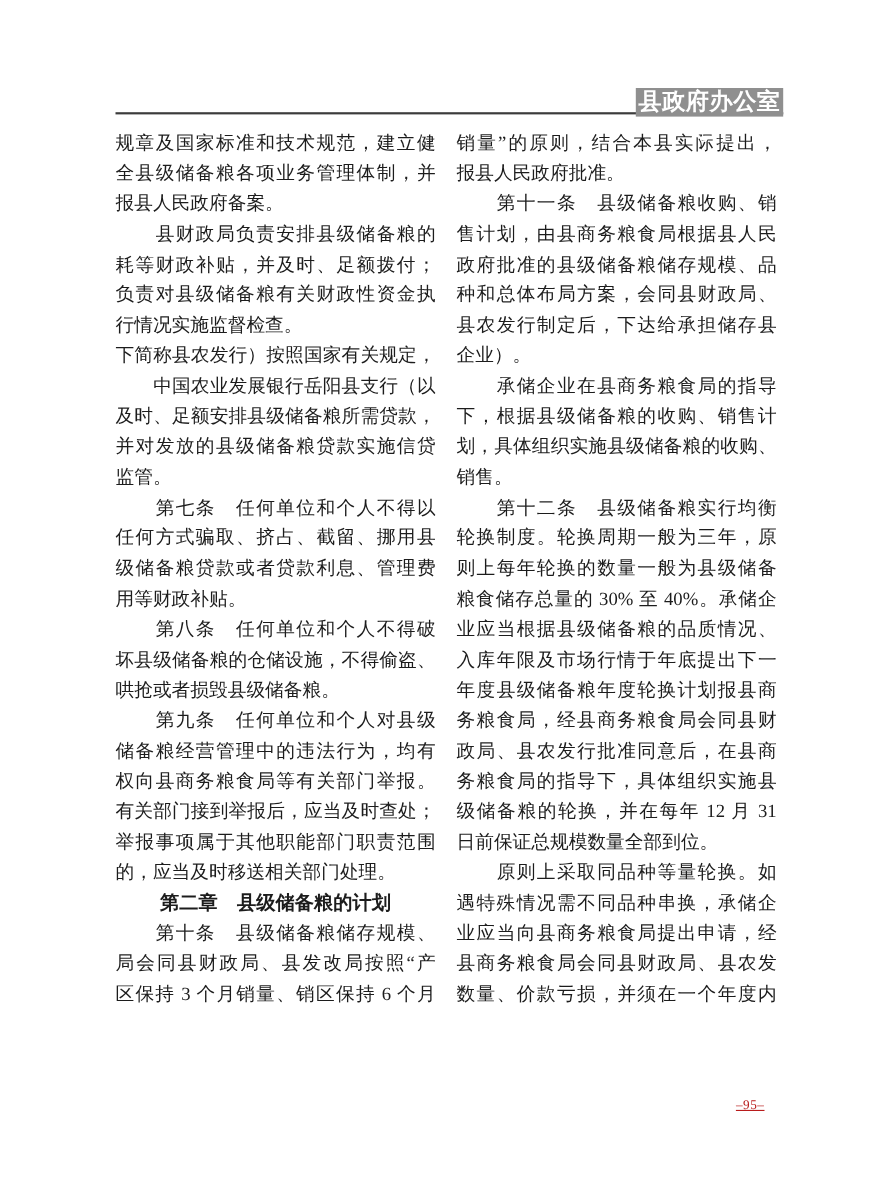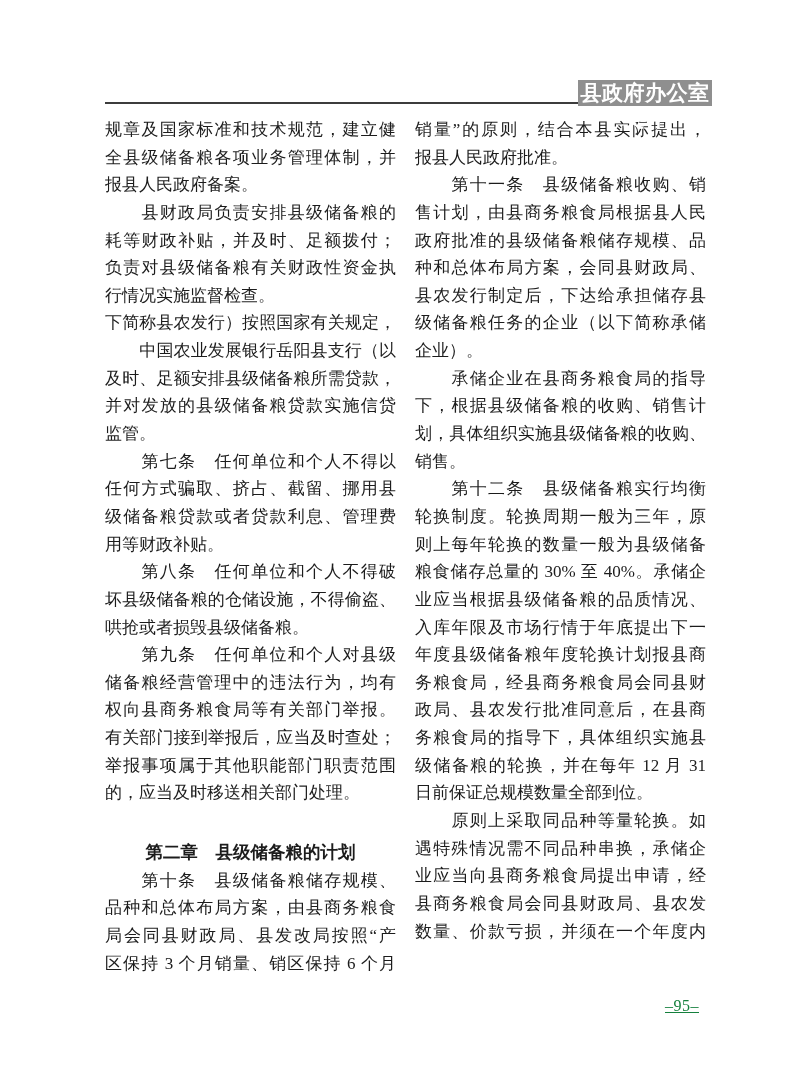--- a/index.html
+++ b/index.html
@@ -55,28 +55,27 @@
   .line.end {
     text-align: center;
     text-align-last: left;
   }
   .line.heading {
     font-family: "Liberation Sans", "DejaVu Sans", sans-serif;
     font-weight: 700;
     font-size: 17.5px;
     text-align: right;
     text-align-last: center;
-    margin-top: 32px;
   }
   .page-number {
     position: absolute;
     left: 652px; top: 997px;
     width: 60px;
-    font-size: 16px;
-    color: #15803d;
+    font-size: 12px;
+    color: #b91c1c;
     text-align: center;
     letter-spacing: 0.5px;
     text-decoration: underline;
   }
 </style>
 </head>
 <body>
 
 <div class="page">
 
@@ -106,33 +105,31 @@
         <div class="line fill">坏县级储备粮的仓储设施，不得偷盗、</div>
         <div class="line end">哄抢或者损毁县级储备粮。</div>
         <div class="line fill">　　第九条　任何单位和个人对县级</div>
         <div class="line fill">储备粮经营管理中的违法行为，均有</div>
         <div class="line fill">权向县商务粮食局等有关部门举报。</div>
         <div class="line fill">有关部门接到举报后，应当及时查处；</div>
         <div class="line fill">举报事项属于其他职能部门职责范围</div>
         <div class="line end">的，应当及时移送相关部门处理。</div>
         <div class="line heading">第二章　县级储备粮的计划</div>
         <div class="line fill">　　第十条　县级储备粮储存规模、</div>
-        <div class="line fill">品种和总体布局方案，由县商务粮食</div>
         <div class="line fill">局会同县财政局、县发改局按照“产</div>
         <div class="line fill">区保持 3 个月销量、销区保持 6 个月</div>
       </div>
     <div class="col">
         <div class="line fill">销量”的原则，结合本县实际提出，</div>
         <div class="line end">报县人民政府批准。</div>
         <div class="line fill">　　第十一条　县级储备粮收购、销</div>
         <div class="line fill">售计划，由县商务粮食局根据县人民</div>
         <div class="line fill">政府批准的县级储备粮储存规模、品</div>
         <div class="line fill">种和总体布局方案，会同县财政局、</div>
         <div class="line fill">县农发行制定后，下达给承担储存县</div>
-        <div class="line fill">级储备粮任务的企业（以下简称承储</div>
         <div class="line end">企业）。</div>
         <div class="line fill">　　承储企业在县商务粮食局的指导</div>
         <div class="line fill">下，根据县级储备粮的收购、销售计</div>
         <div class="line fill">划，具体组织实施县级储备粮的收购、</div>
         <div class="line end">销售。</div>
         <div class="line fill">　　第十二条　县级储备粮实行均衡</div>
         <div class="line fill">轮换制度。轮换周期一般为三年，原</div>
         <div class="line fill">则上每年轮换的数量一般为县级储备</div>
         <div class="line fill">粮食储存总量的 30% 至 40%。承储企</div>
         <div class="line fill">业应当根据县级储备粮的品质情况、</div>

